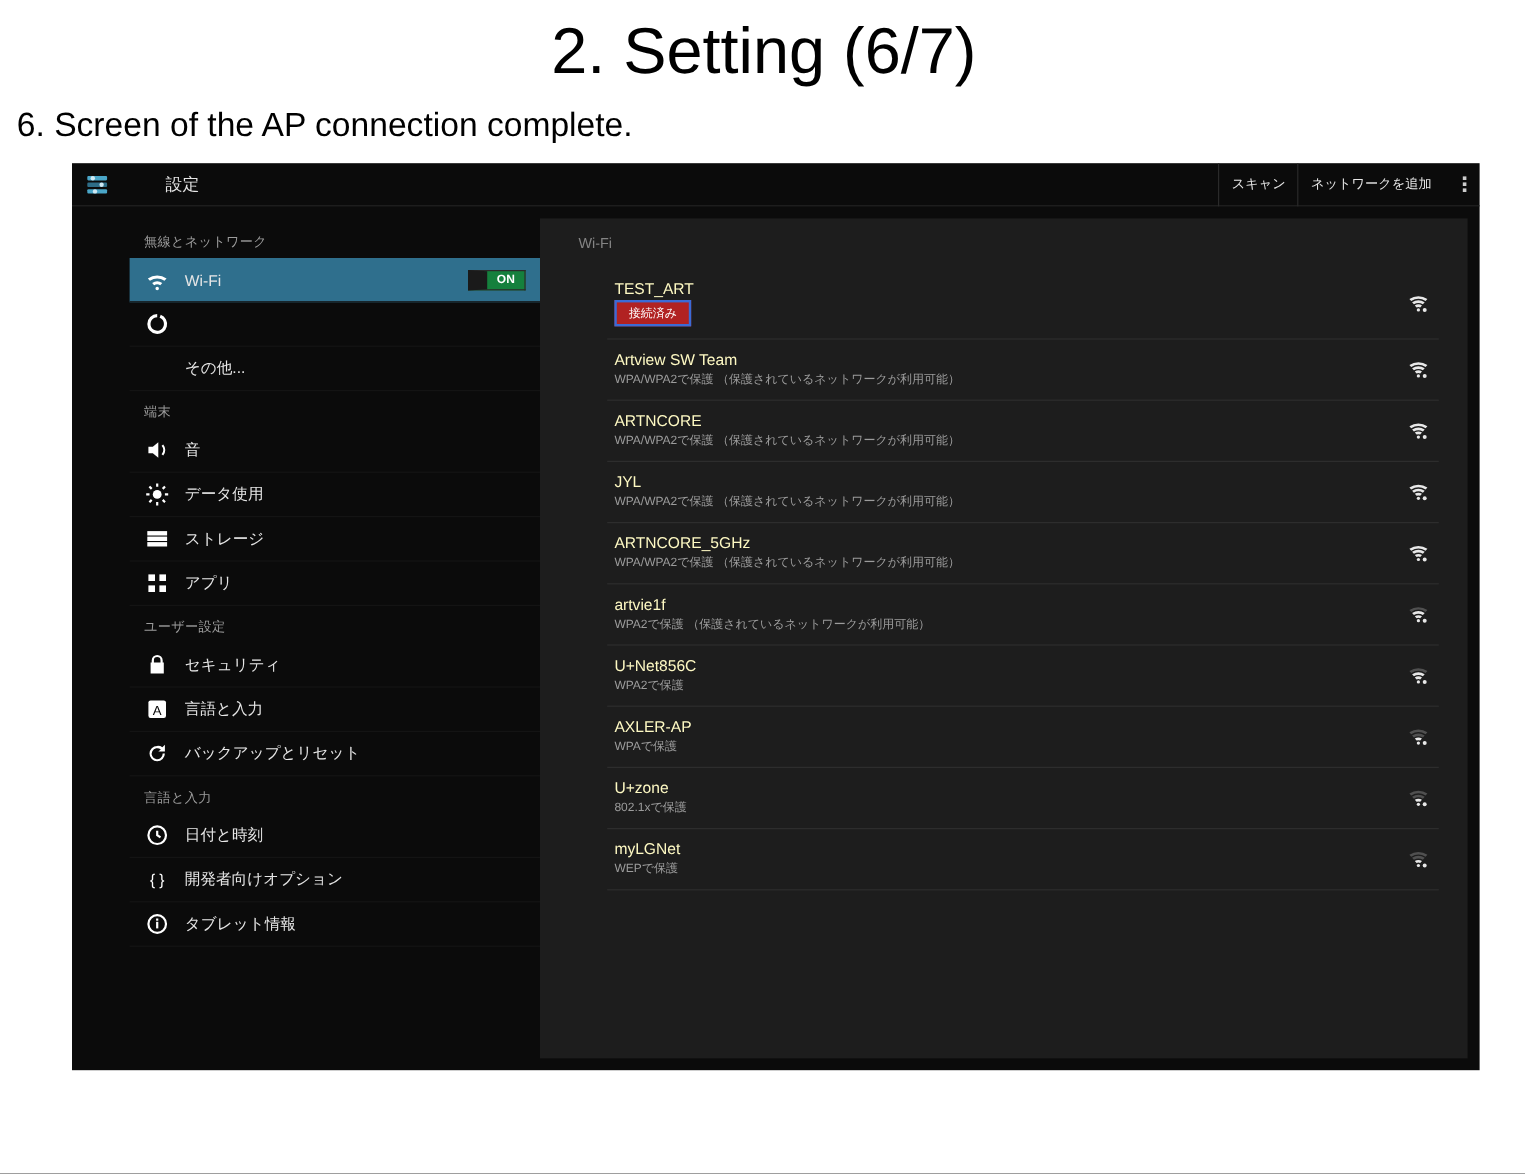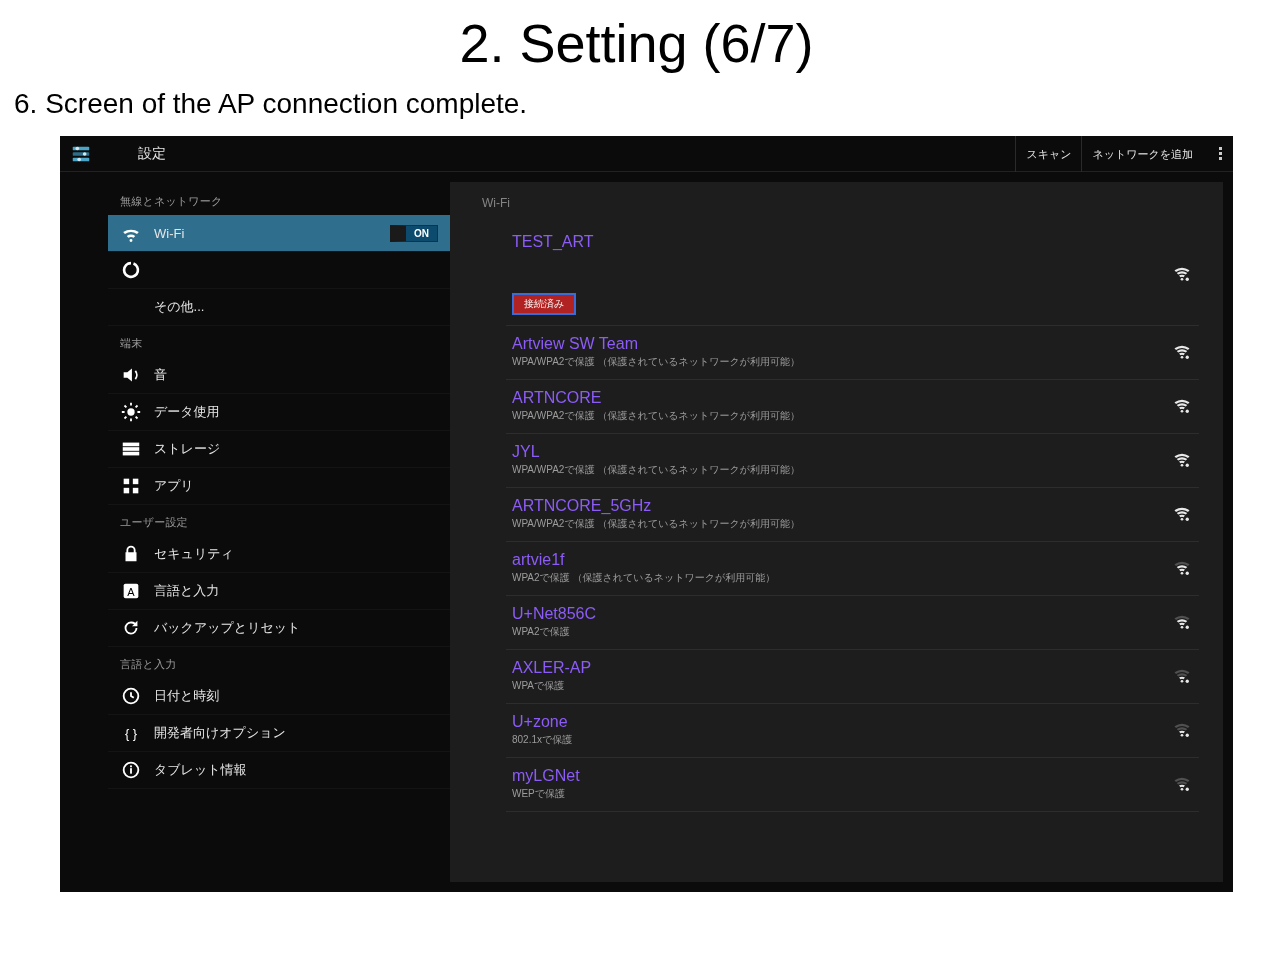--- a/index.html
+++ b/index.html
@@ -16,29 +16,29 @@
   .overflow { width: 26px; text-align: center; font-size: 16px; letter-spacing: 0; cursor: pointer; display:flex; flex-direction:column; align-items:center; justify-content:center; gap:2px;}
   .overflow i{display:block;width:3px;height:3px;background:#ccc;}
   .body { flex: 1; display: flex; justify-content: space-between; }
   .sidebar { width: 390px; padding: 12px 0 0 48px; }
   .side-header { font-size: 11px; color: #9c9c9c; padding: 10px 12px 6px; letter-spacing: 0.02em;}
   .side-item { display: flex; align-items: center; height: 37px; padding: 0 12px; cursor: pointer; border-bottom: 1px solid #141414;}
   .side-item.active { background: #2f6f8d; }
   .side-item .icon { width: 22px; height: 22px; margin-right: 12px; display:flex; align-items:center; justify-content:center; color:#fff;}
   .side-item .label { font-size: 13px; flex: 1; }
   .indent { padding-left: 46px; }
-  .toggle { font-size: 10px; font-weight: bold; background: #0c4a6e; color:#fff; padding: 2px 8px; border:1px solid #2b2b2b; border-left-width:16px; border-left-color:#1a1a1a;}
+  .toggle { font-size: 10px; font-weight: bold; background: #15803d; color:#fff; padding: 2px 8px; border:1px solid #2b2b2b; border-left-width:16px; border-left-color:#1a1a1a;}
   .content { flex: 1; background: #1d1d1d; margin: 10px 10px 10px 0; padding: 14px 0; position: relative; }
   .content-header { font-size: 12px; color: #848484; padding: 0 0 14px 32px; }
   .net-list { padding: 0 24px 0 56px; }
   .net-row { display: flex; align-items: center; border-bottom: 1px solid #2d2d2d; padding: 9px 6px 10px; cursor: pointer; min-height: 46px;}
   .net-main { flex: 1; }
-  .net-name { font-size: 16px; color: #8b5cf6; margin-bottom: 2px;}
+  .net-name { font-size: 13px; color: #fef9c3; margin-bottom: 2px;}
   .net-sub { font-size: 10px; color: #9c9c9c; }
-  .badge { display: inline-block; background: #b12222; color: #fff; font-size: 10px; padding: 2px 10px; border: 2px solid #3b6bd6; margin-top: 40px; }
+  .badge { display: inline-block; background: #b12222; color: #fff; font-size: 10px; padding: 2px 10px; border: 2px solid #3b6bd6; }
   .wifi-strength { width: 22px; display: flex; justify-content: center; opacity: 0.9; }
   .wifi-strength svg { width: 18px; height: 18px; }
   .lockdot { fill:#fff; }
 </style>
 </head>
 <body>
 
 <h1 class="page-title">2. Setting (6/7)</h1>
 <div class="page-caption">6. Screen of the AP connection complete.</div>
 

